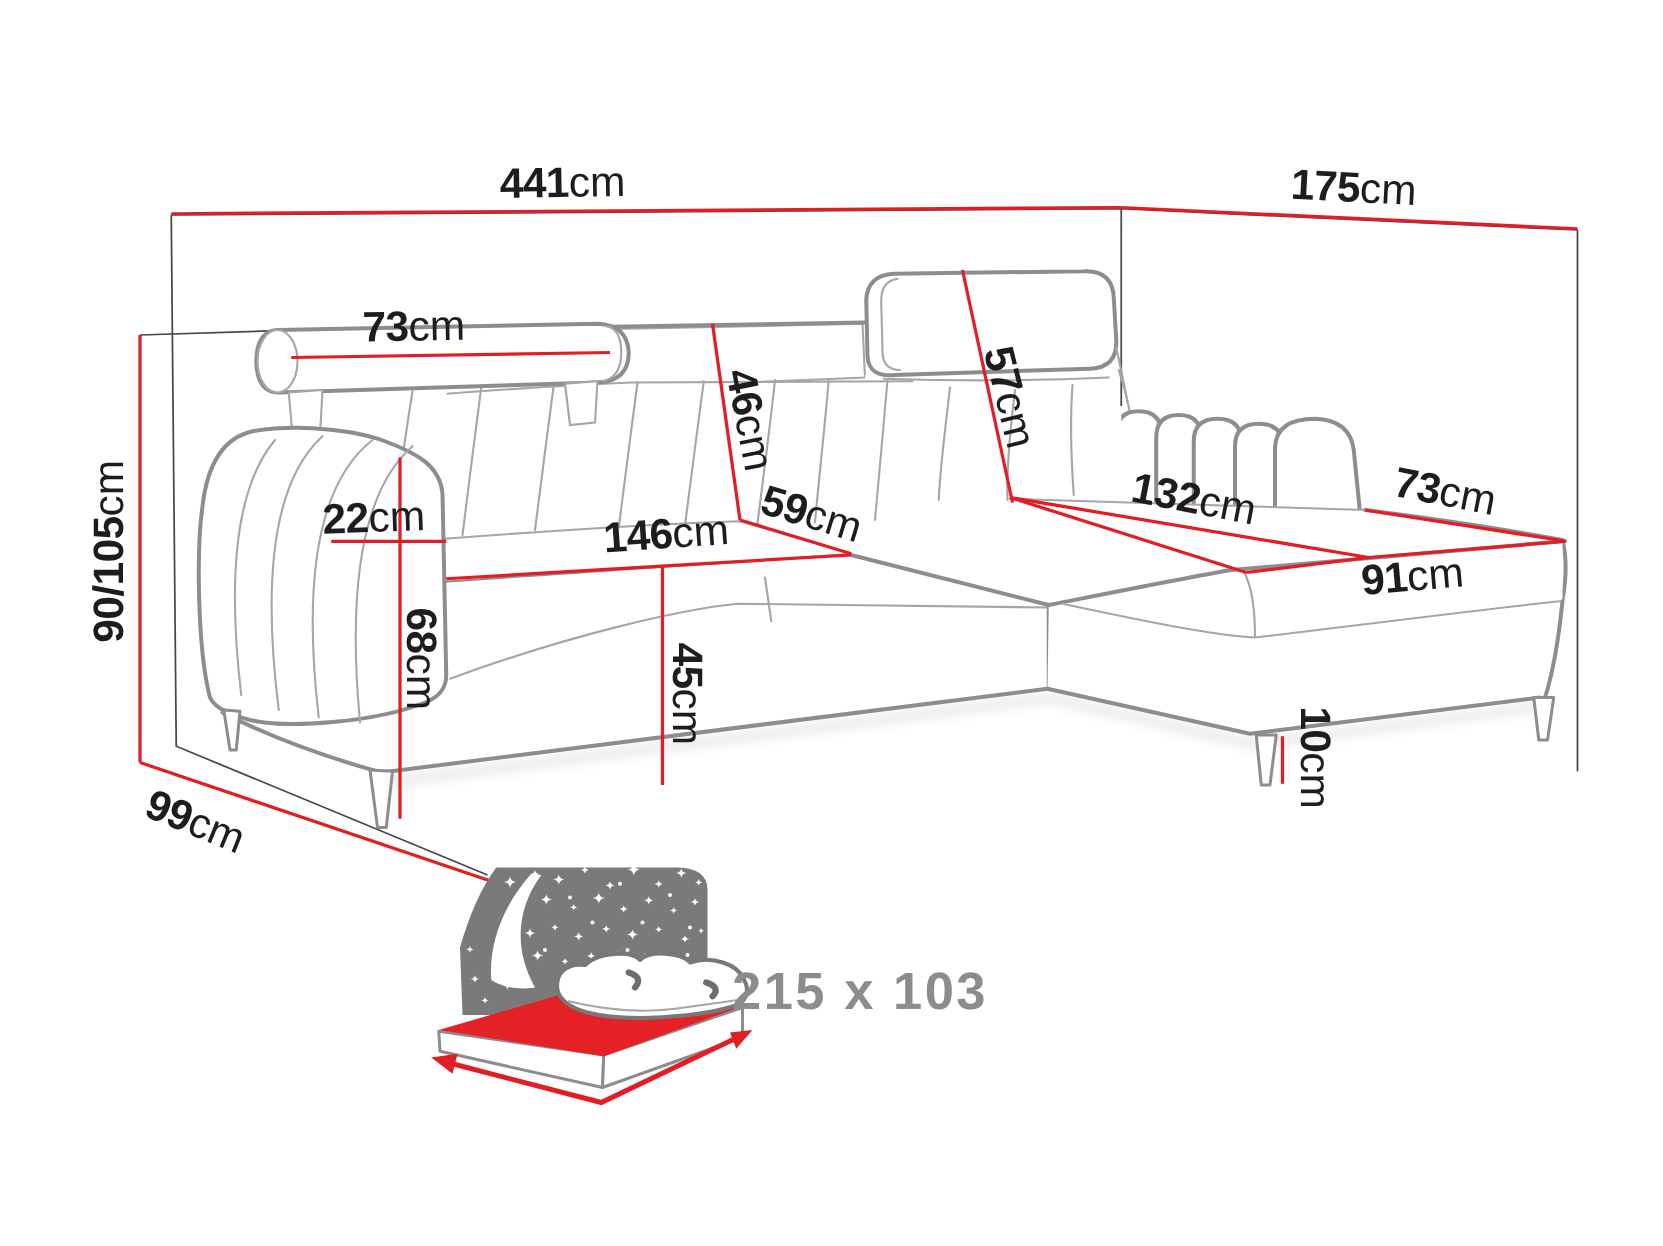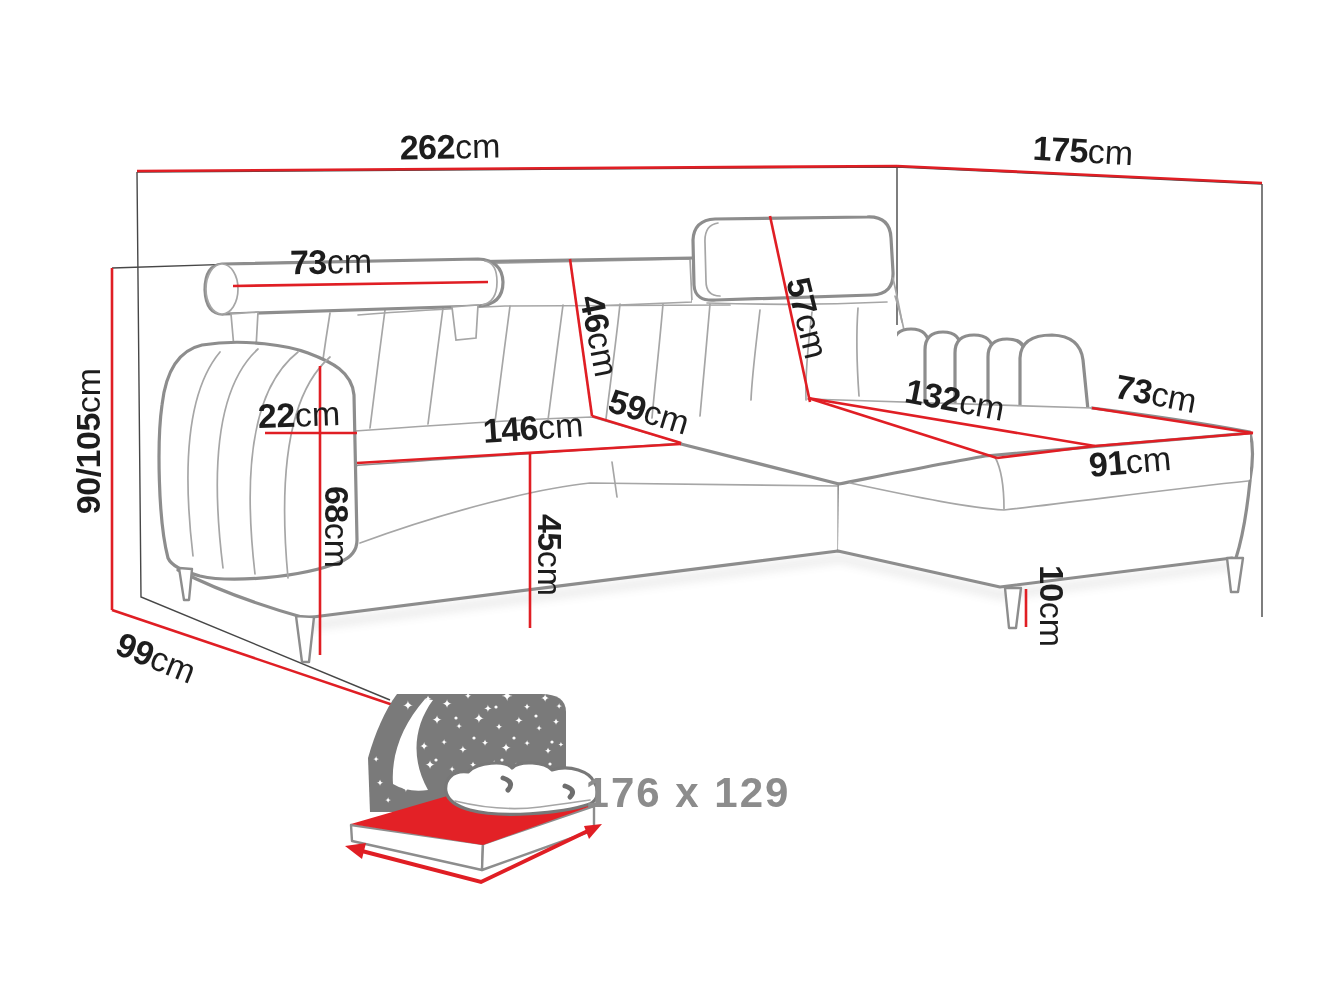--- a/index.html
+++ b/index.html
@@ -204,31 +204,31 @@
       <path class="curl" d="M503,778 Q515,782 508,790"></path>
       <path class="curl" d="M565,786 Q577,790 570,797"></path>
       <path class="thin" d="M455,801 Q500,812 540,807 Q570,803 590,800"></path>
 
       <path class="red" style="stroke-width:4" d="M358,850 L481,882 L594,828"></path>
       <polygon class="redhead" points="345,846 366,843 362,859"></polygon>
       <polygon class="redhead" points="602,824 589,839 584,826"></polygon>
     </g>
   </svg>
 
-  <div class="dim" style="left:450px;top:147px;--r:-1deg"><b>262</b><span class="u">cm</span></div>
+  <div class="dim" style="left:450px;top:147px;--r:-1deg"><b>441</b><span class="u">cm</span></div>
   <div class="dim" style="left:1083px;top:151px;--r:3deg"><b>175</b><span class="u">cm</span></div>
   <div class="dim" style="left:88px;top:441px;--r:-90deg"><b>90/105</b><span class="u">cm</span></div>
   <div class="dim" style="left:156px;top:658px;--r:22deg"><b>99</b><span class="u">cm</span></div>
   <div class="dim" style="left:331px;top:262px;--r:-1deg"><b>73</b><span class="u">cm</span></div>
   <div class="dim" style="left:599px;top:336px;--r:79deg"><b>46</b><span class="u">cm</span></div>
   <div class="dim" style="left:807px;top:318px;--r:76deg"><b>57</b><span class="u">cm</span></div>
   <div class="dim" style="left:299px;top:415px;--r:-2deg"><b>22</b><span class="u">cm</span></div>
   <div class="dim" style="left:336px;top:527px;--r:90deg"><b>68</b><span class="u">cm</span></div>
   <div class="dim" style="left:533px;top:428px;--r:-4deg"><b>146</b><span class="u">cm</span></div>
   <div class="dim" style="left:649px;top:412px;--r:17deg"><b>59</b><span class="u">cm</span></div>
   <div class="dim" style="left:549px;top:555px;--r:90deg"><b>45</b><span class="u">cm</span></div>
   <div class="dim" style="left:955px;top:400px;--r:11deg"><b>132</b><span class="u">cm</span></div>
   <div class="dim" style="left:1156px;top:394px;--r:11deg"><b>73</b><span class="u">cm</span></div>
   <div class="dim" style="left:1130px;top:462px;--r:-5deg"><b>91</b><span class="u">cm</span></div>
   <div class="dim" style="left:1051px;top:606px;--r:90deg"><b>10</b><span class="u">cm</span></div>
 
-  <div class="bed-size" style="left:688px;top:793px;">176 x 129</div>
+  <div class="bed-size" style="left:688px;top:793px;">215 x 103</div>
 </div>
 
 </body></html>

